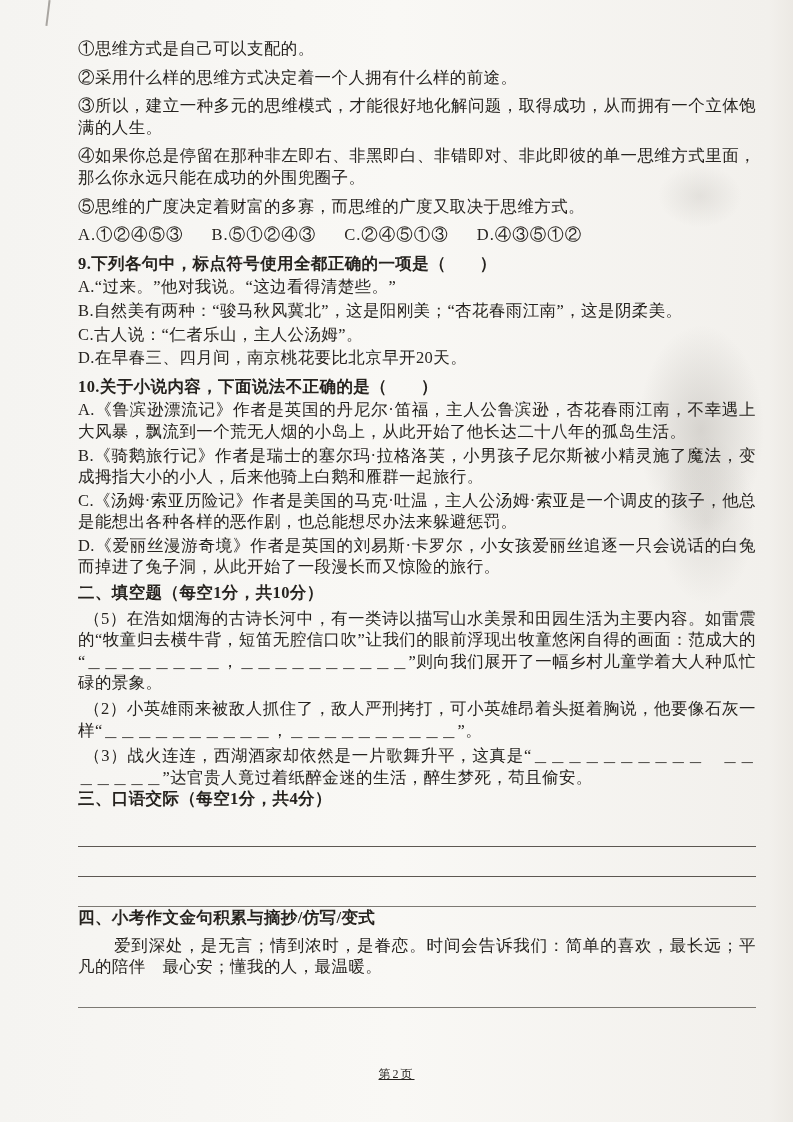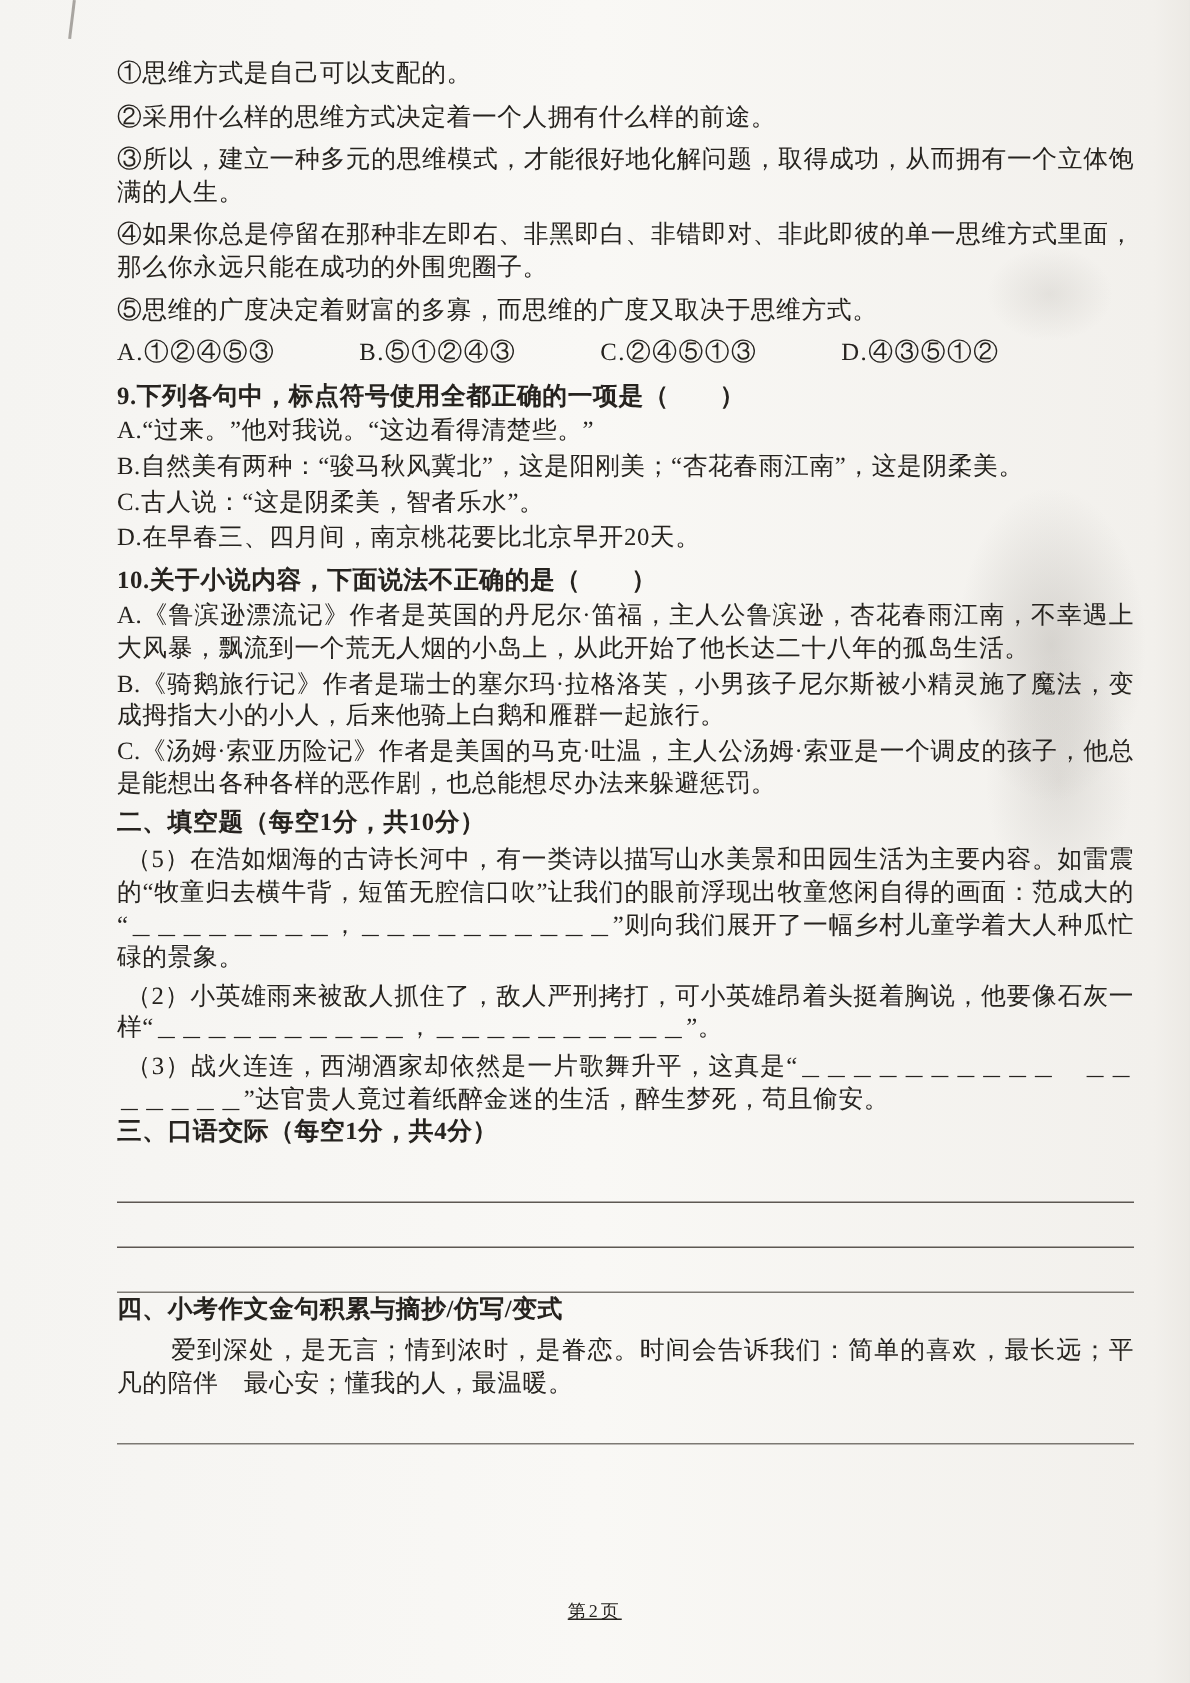--- a/index.html
+++ b/index.html
@@ -26,21 +26,21 @@
   p {
     margin: 0;
     font-size: 16.5px;
     line-height: 21.6px;
     text-align: justify;
     letter-spacing: 0.4px;
     word-break: break-all;
   }
   .b { font-weight: bold; }
   .ordering-item { margin-bottom: 7px; }
-  .choices-row { display: flex; gap: 56px; margin-top: 2px; }
+  .choices-row { display: flex; gap: 28px; margin-top: 2px; }
   .choices-row p { letter-spacing: 1px; }
   .q-stem { margin-top: 7px; }
   .q-option { margin-top: 2px; }
   .fill-heading { margin-top: 4px; }
   .fill-item { margin-top: 4px; text-indent: 6px; }
   .sec-heading { margin-top: 0; }
   .prompt { margin-top: 3px; }
   .answer-line {
     height: 29px;
     border-bottom: 1.6px solid rgba(58,53,46,0.82);
@@ -91,29 +91,30 @@
         <p>B.⑤①②④③</p>
         <p>C.②④⑤①③</p>
         <p>D.④③⑤①②</p>
       </div>
     </div>
 
     <div>
       <p class="q-stem b">9.下列各句中，标点符号使用全都正确的一项是（　　）</p>
       <p class="q-option">A.“过来。”他对我说。“这边看得清楚些。”</p>
       <p class="q-option">B.自然美有两种：“骏马秋风冀北”，这是阳刚美；“杏花春雨江南”，这是阴柔美。</p>
-      <p class="q-option">C.古人说：“这是阴柔美，智者乐水”。</p>
+      <p class="q-option">C.古人说：“仁者乐山，主人公汤姆”。</p>
       <p class="q-option">D.在早春三、四月间，南京桃花要比北京早开20天。</p>
     </div>
 
     <div>
       <p class="q-stem b">10.关于小说内容，下面说法不正确的是（　　）</p>
       <p class="q-option">A.《鲁滨逊漂流记》作者是英国的丹尼尔·笛福，主人公鲁滨逊，杏花春雨江南，不幸遇上大风暴，飘流到一个荒无人烟的小岛上，从此开始了他长达二十八年的孤岛生活。</p>
       <p class="q-option">B.《骑鹅旅行记》作者是瑞士的塞尔玛·拉格洛芙，小男孩子尼尔斯被小精灵施了魔法，变成拇指大小的小人，后来他骑上白鹅和雁群一起旅行。</p>
       <p class="q-option">C.《汤姆·索亚历险记》作者是美国的马克·吐温，主人公汤姆·索亚是一个调皮的孩子，他总是能想出各种各样的恶作剧，也总能想尽办法来躲避惩罚。</p>
+      <p class="q-option">D.《爱丽丝漫游奇境》作者是英国的刘易斯·卡罗尔，小女孩爱丽丝追逐一只会说话的白兔而掉进了兔子洞，从此开始了一段漫长而又惊险的旅行。</p>
     </div>
 
     <div>
       <p class="fill-heading b">二、填空题（每空1分，共10分）</p>
       <p class="fill-item">（5）在浩如烟海的古诗长河中，有一类诗以描写山水美景和田园生活为主要内容。如雷震的“牧童归去横牛背，短笛无腔信口吹”让我们的眼前浮现出牧童悠闲自得的画面：范成大的“＿＿＿＿＿＿＿＿，＿＿＿＿＿＿＿＿＿＿”则向我们展开了一幅乡村儿童学着大人种瓜忙碌的景象。</p>
       <p class="fill-item">（2）小英雄雨来被敌人抓住了，敌人严刑拷打，可小英雄昂着头挺着胸说，他要像石灰一样“＿＿＿＿＿＿＿＿＿＿，＿＿＿＿＿＿＿＿＿＿”。</p>
       <p class="fill-item">（3）战火连连，西湖酒家却依然是一片歌舞升平，这真是“＿＿＿＿＿＿＿＿＿＿　＿＿＿＿＿＿＿”达官贵人竟过着纸醉金迷的生活，醉生梦死，苟且偷安。</p>
     </div>
 
     <div>

